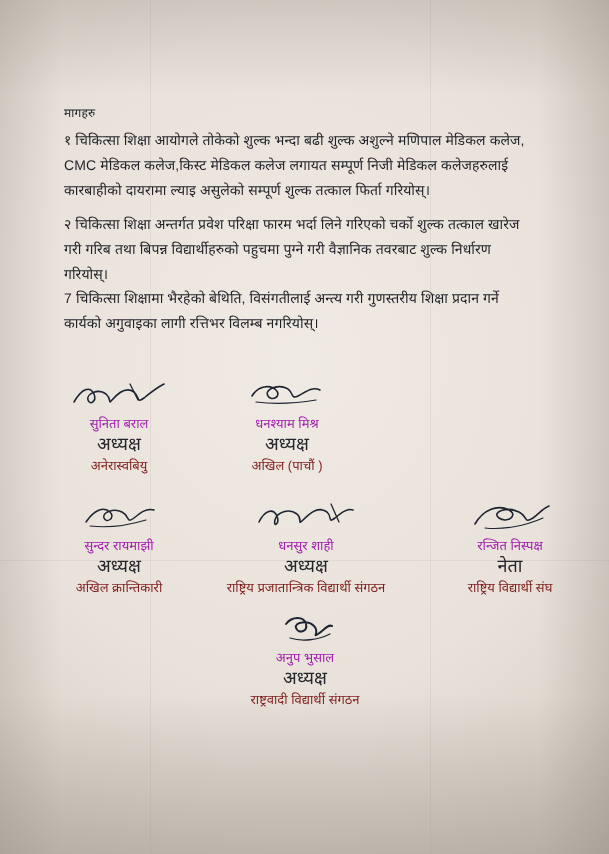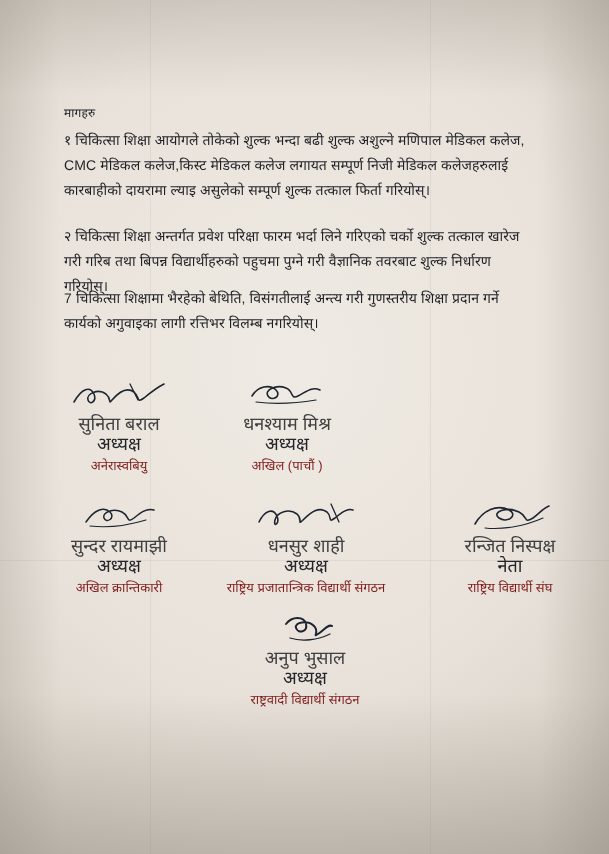--- a/index.html
+++ b/index.html
@@ -87,21 +87,21 @@
     position: absolute;
     left: 64px;
     width: 468px;
     font-size: 14px;
     line-height: 25px;
     color: #1f2026;
     text-align: left;
     letter-spacing: 0.1px;
   }
   .para-1 { top: 128px; }
-  .para-2 { top: 224px; }
+  .para-2 { top: 212px; }
   .para-3 { top: 286px; }
 
   
   .sig-row {
     position: absolute;
     left: 0;
     width: 609px;
     height: 110px;
   }
   .row-1 { top: 378px; }
@@ -120,23 +120,23 @@
     margin-bottom: 2px;
   }
   .sig-scribble svg {
     position: absolute;
     left: 50%;
     top: 0;
     transform: translateX(-50%);
   }
 
   .sig-name {
-    font-size: 18px;
+    font-size: 13px;
     line-height: 20px;
-    color: #404040;
+    color: #a21caf;
     white-space: nowrap;
   }
   .sig-role {
     font-size: 18px;
     line-height: 21px;
     color: #24252a;
     white-space: nowrap;
   }
   .sig-org {
     font-size: 13px;

